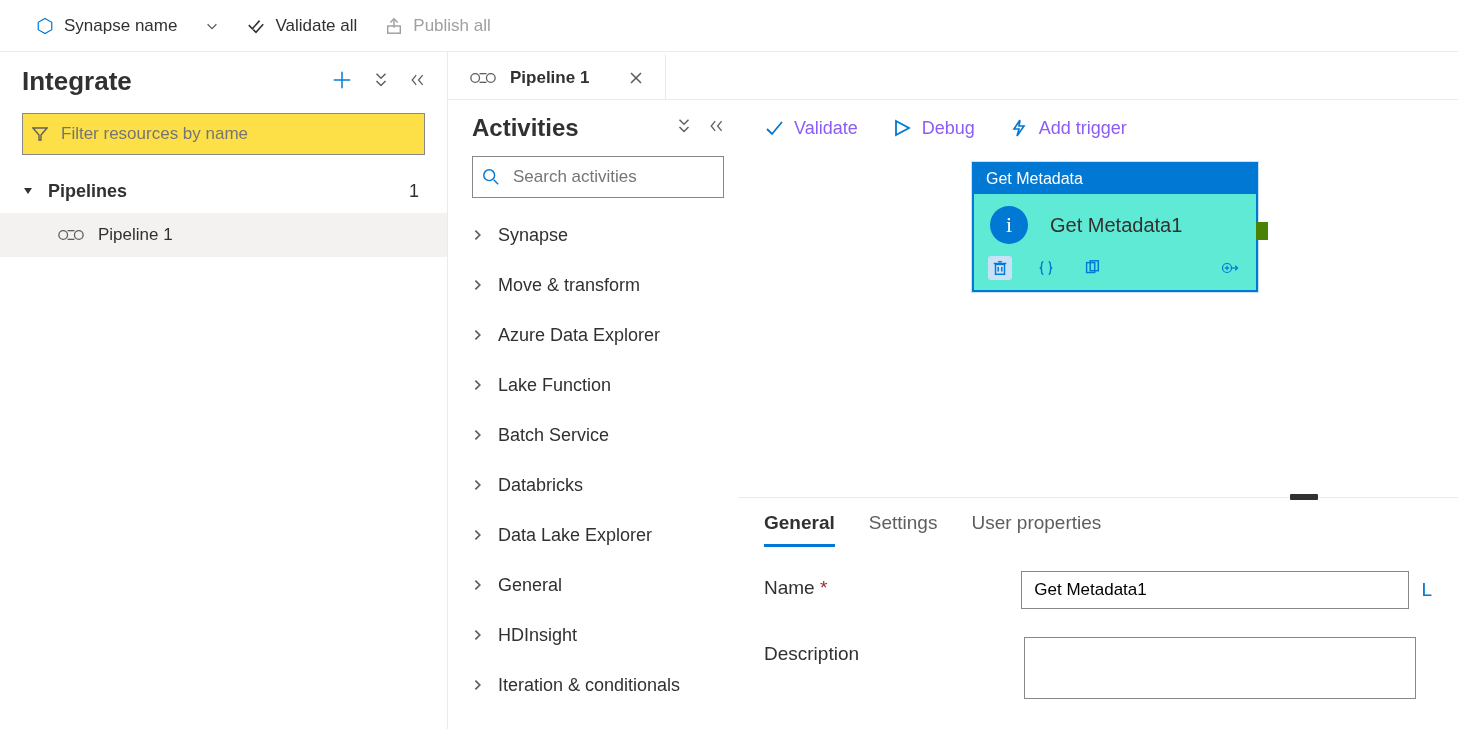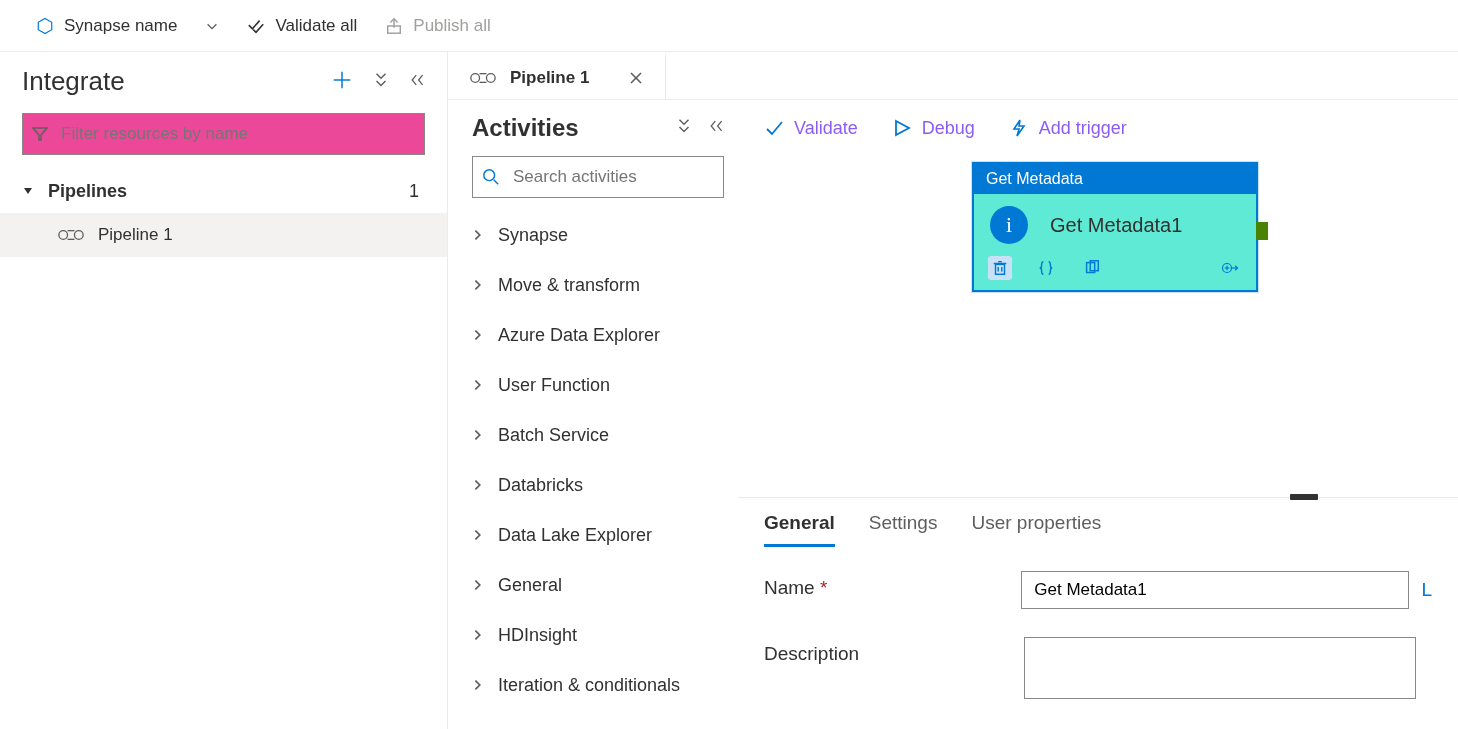--- a/index.html
+++ b/index.html
@@ -51,38 +51,38 @@
     border-right: 1px solid #edebe9;
     padding-top: 14px;
     overflow: hidden;
   }
   .left-header {
     display: flex;
     align-items: center;
     justify-content: space-between;
     padding: 0 22px 16px 22px;
   }
-  .left-header h1 { font-size: 26px; font-weight: 400; }
+  .left-header h1 { font-size: 26px; font-weight: 700; }
   .left-header-icons { display: flex; align-items: center; gap: 20px; }
   .plus-icon { width: 22px; height: 22px; stroke: #0078d4; stroke-width: 1.6; fill: none; }
   .dbl-chev { width: 16px; height: 18px; stroke: #605e5c; stroke-width: 1.6; fill: none; }
 
   .filter-wrap {
     padding: 0 22px;
     margin-bottom: 14px;
   }
   .filter-input {
     width: 100%;
     height: 42px;
     border: 1px solid #8a8886;
     padding: 0 12px 0 38px;
     font-size: 17px;
     color: #323130;
     outline: none;
-    background: #ec4899;
+    background: #fde047;
   }
   .filter-box { position: relative; }
   .filter-icon {
     position: absolute; left: 10px; top: 50%; transform: translateY(-50%);
     width: 16px; height: 16px; stroke: #605e5c; fill: none; stroke-width: 1.4;
   }
 
   .tree-root {
     font-size: 18px;
   }
@@ -427,21 +427,21 @@
             <div class="act-item">
               <svg class="chev-r" viewBox="0 0 12 16">
                 <polyline points="3,3 8,8 3,13"></polyline>
               </svg>
               <span>Azure Data Explorer</span>
             </div>
             <div class="act-item">
               <svg class="chev-r" viewBox="0 0 12 16">
                 <polyline points="3,3 8,8 3,13"></polyline>
               </svg>
-              <span>User Function</span>
+              <span>Lake Function</span>
             </div>
             <div class="act-item">
               <svg class="chev-r" viewBox="0 0 12 16">
                 <polyline points="3,3 8,8 3,13"></polyline>
               </svg>
               <span>Batch Service</span>
             </div>
             <div class="act-item">
               <svg class="chev-r" viewBox="0 0 12 16">
                 <polyline points="3,3 8,8 3,13"></polyline>

